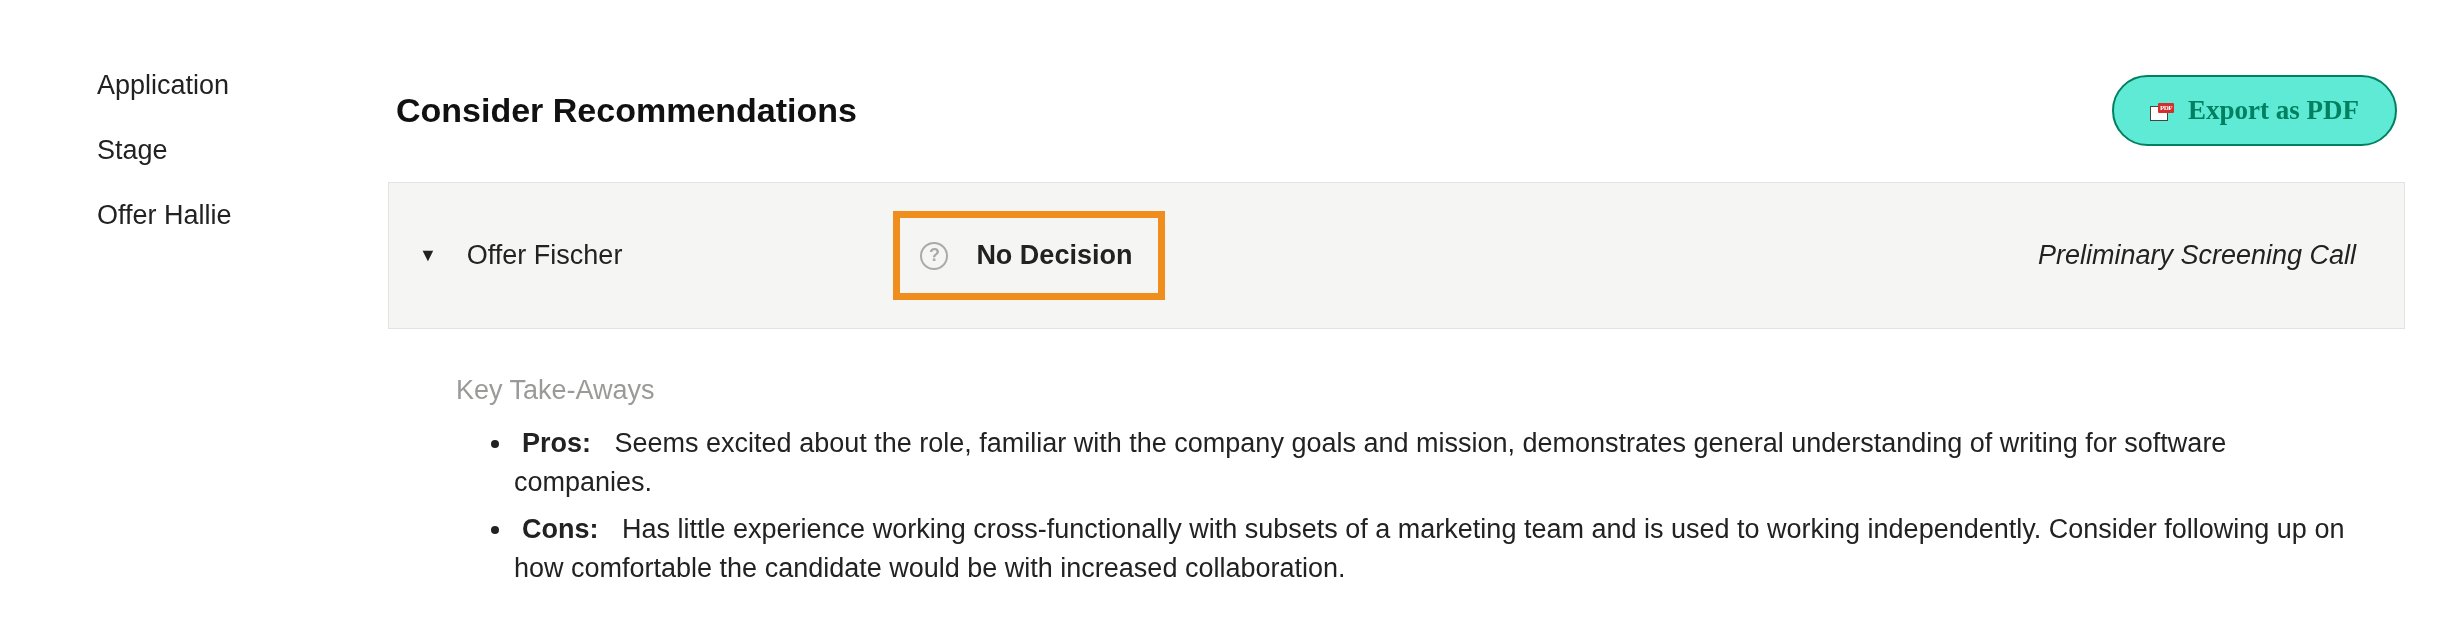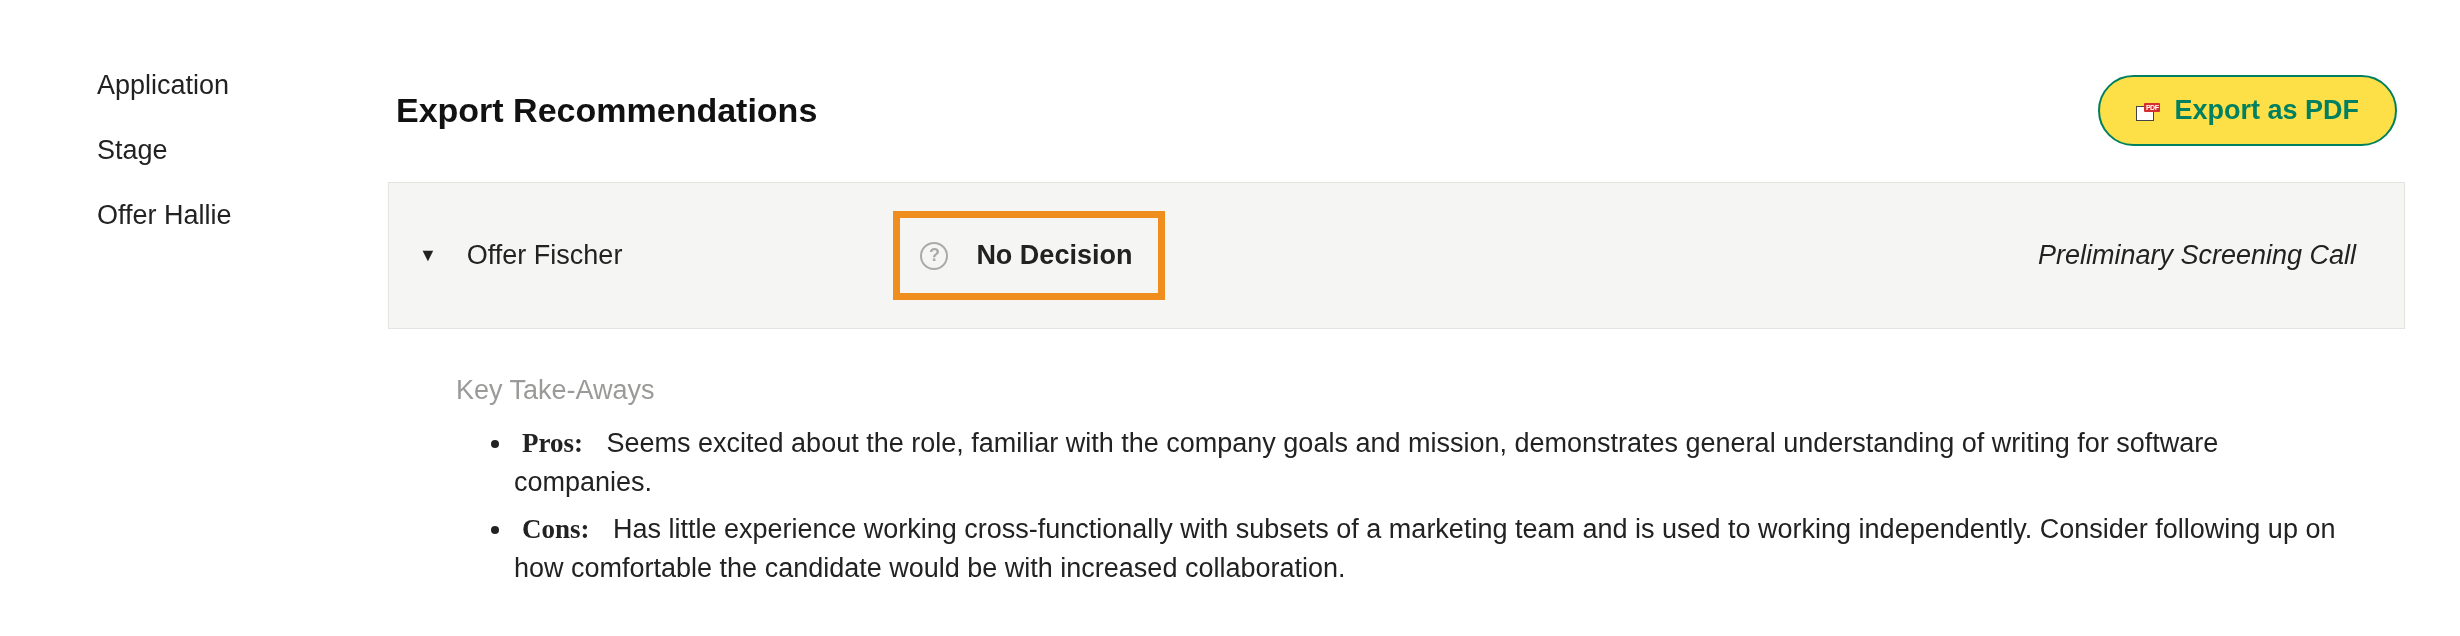--- a/index.html
+++ b/index.html
@@ -38,26 +38,27 @@
     font-size: 34px;
     font-weight: 700;
     color: #111;
   }
   .export-btn {
     display: flex;
     align-items: center;
     gap: 0;
     border: 2px solid #008060;
     border-radius: 999px;
-    background: #fde047;
+    background: #5eead4;
     padding: 10px 28px;
     font-size: 27px;
     font-weight: 600;
     color: #008060;
     cursor: pointer;
+    font-family: Liberation Serif, serif;
   }
   .pdf-icon {
     width: 22px;
     height: 16px;
     position: relative;
   }
   .pdf-icon::before {
     content: "";
     position: absolute;
     left: 0; top: 3px;
@@ -133,21 +134,21 @@
     margin-bottom: 18px;
   }
   .bullets {
     list-style: disc;
     padding-left: 50px;
     font-size: 27px;
     color: #222;
     line-height: 1.45;
   }
   .bullets li { margin-bottom: 8px; }
-  .bullets b { font-weight: 700; font-family: Liberation Serif, serif; }
+  .bullets b { font-weight: 700; }
   .links-row {
     display: flex;
     align-items: center;
     gap: 16px;
     margin-top: 30px;
     margin-left: 22px;
     font-size: 27px;
   }
   .text-link {
     color: #008060;
@@ -162,21 +163,21 @@
 <body>
 
 <div class="sidebar">
   <div class="sidebar-item">Application</div>
   <div class="sidebar-item">Stage</div>
   <div class="sidebar-item">Offer Hallie</div>
 </div>
 
 <div class="main">
   <div class="header-row">
-    <h1 class="page-title">Export Recommendations</h1>
+    <h1 class="page-title">Consider Recommendations</h1>
     <button class="export-btn">
       <span class="pdf-icon"></span>
       <span>Export as PDF</span>
     </button>
   </div>
 
   <div class="card-header">
     <span class="disclosure">▼</span>
     <span class="candidate-name">Offer Fischer</span>
     <span class="decision-wrap">

